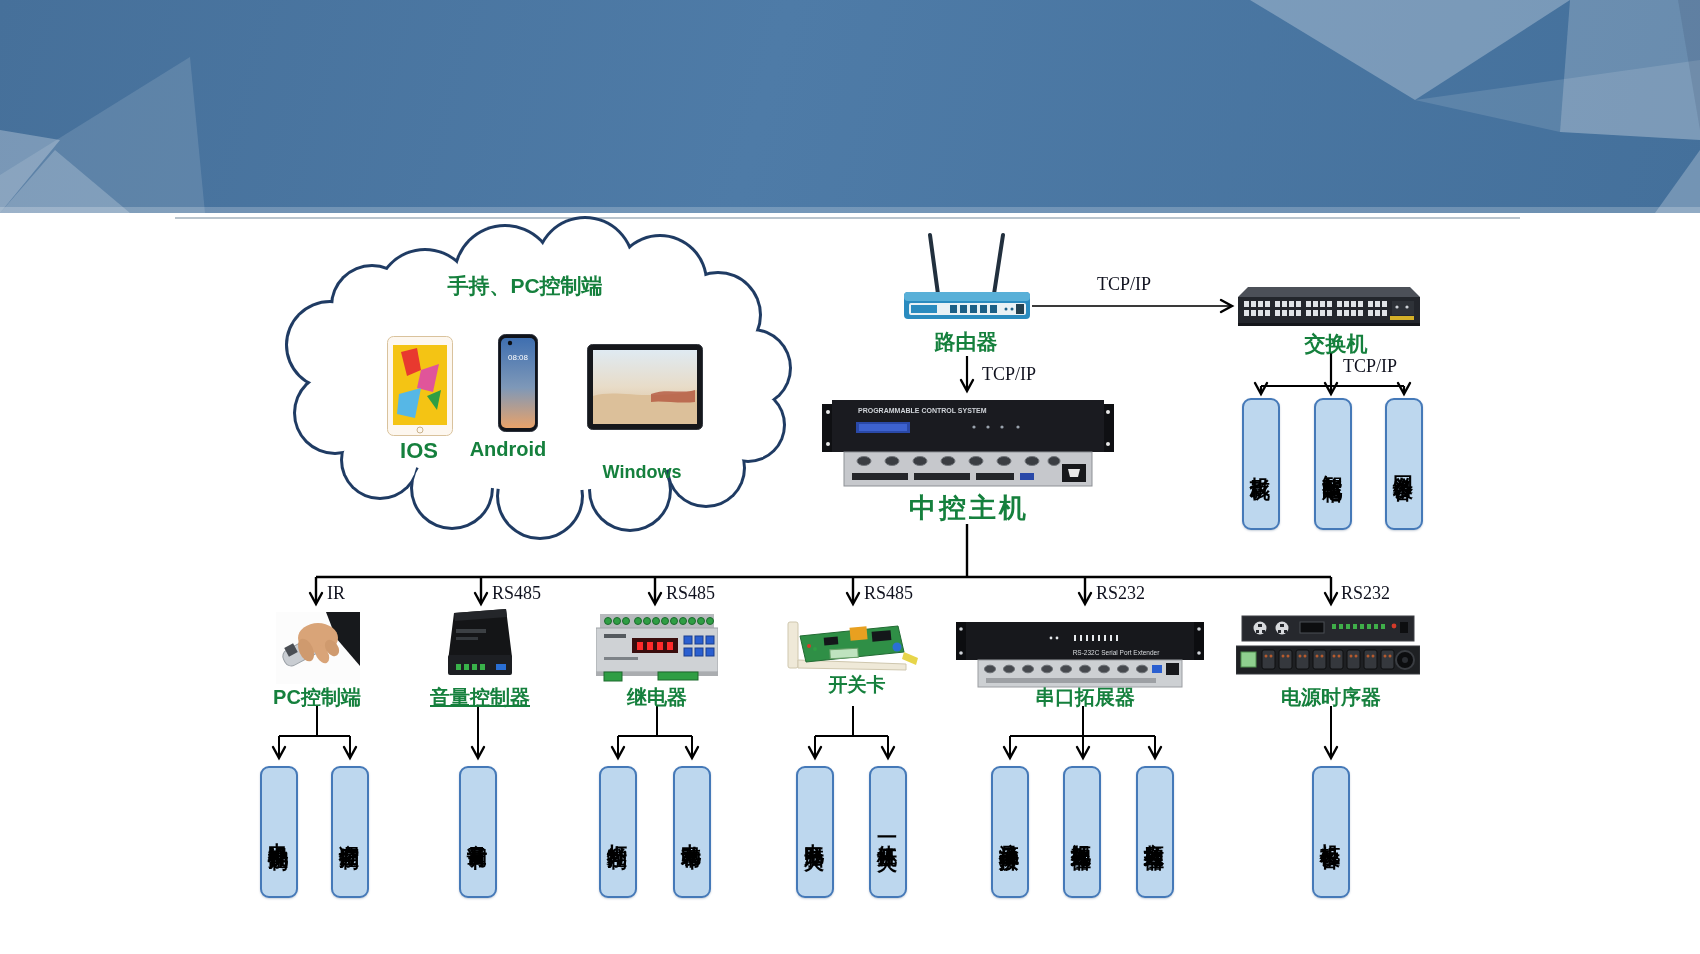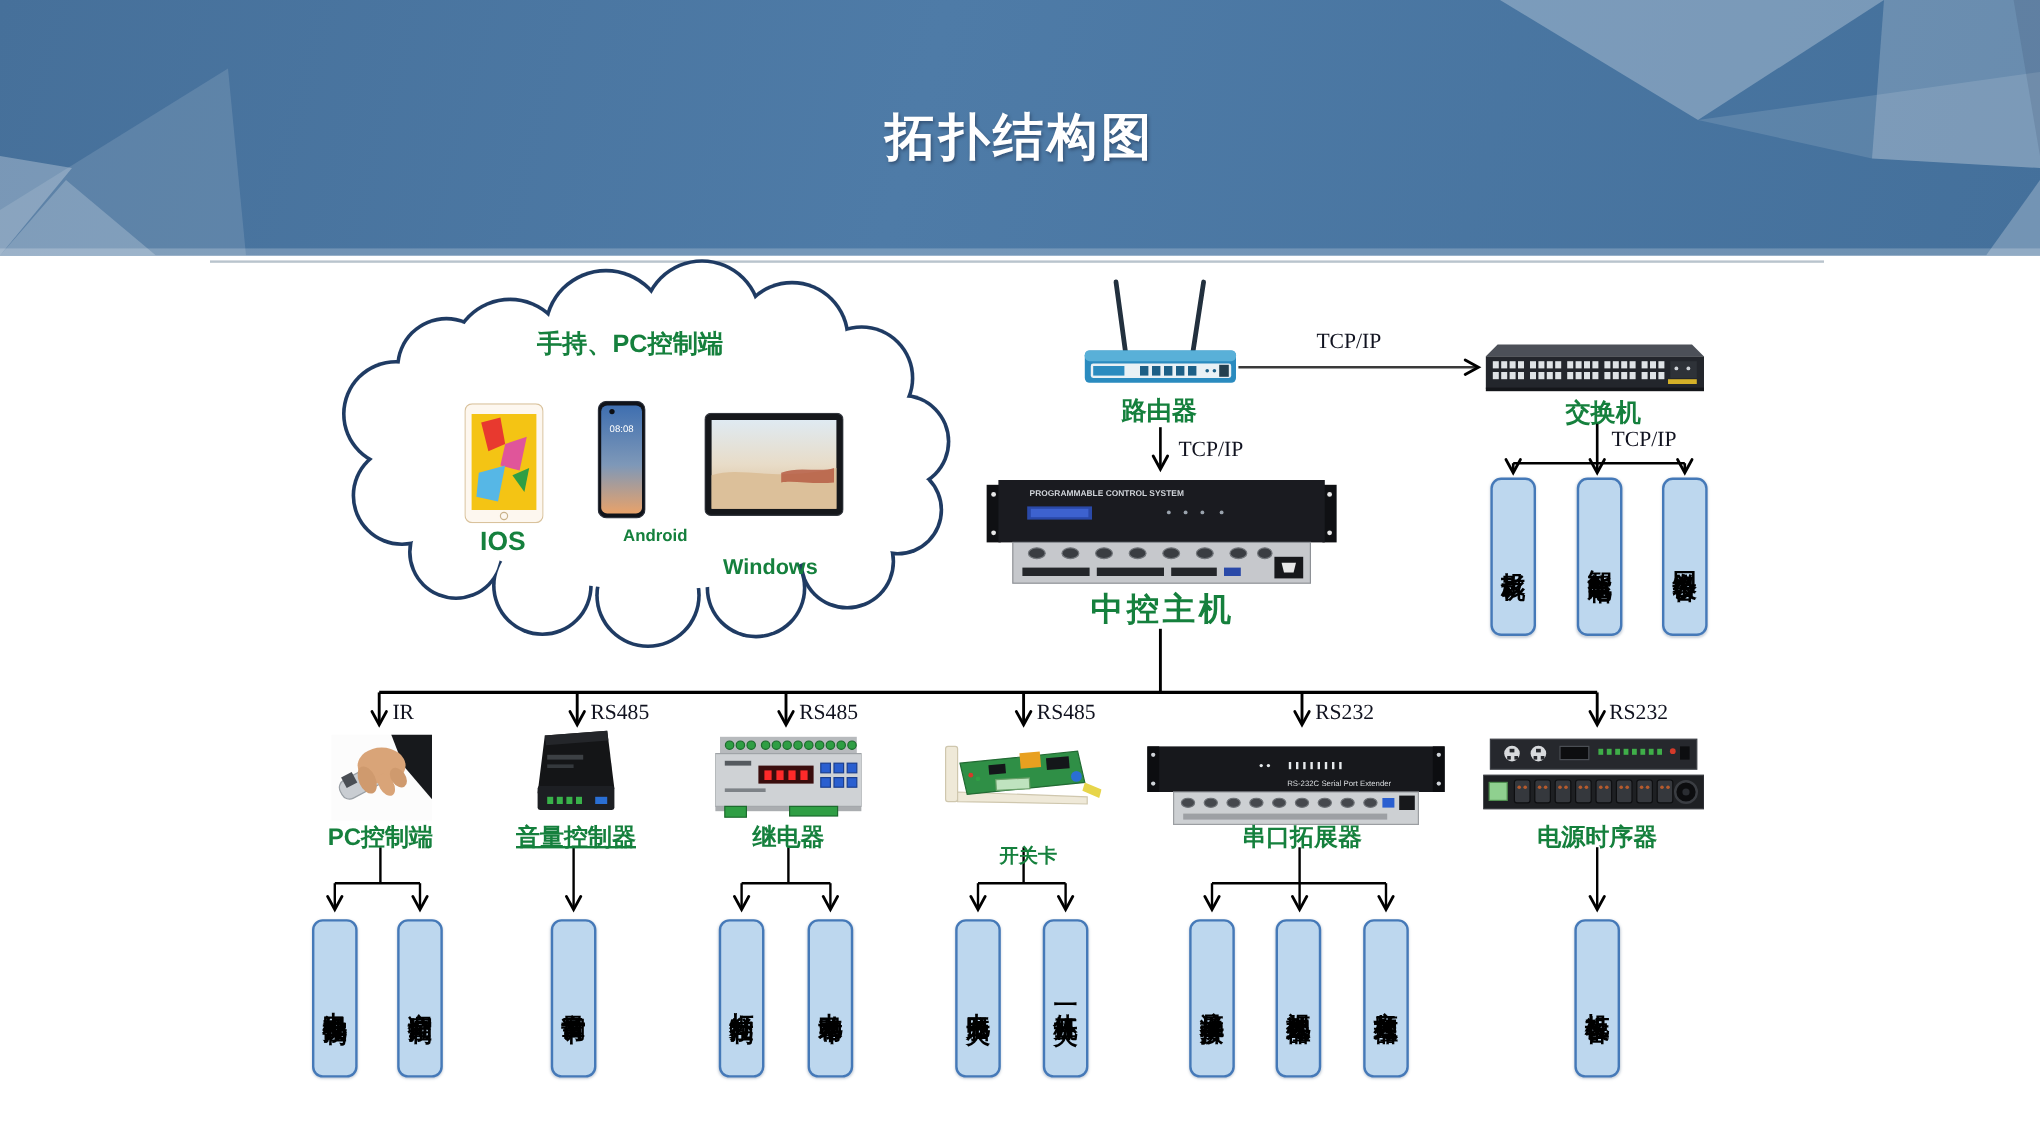--- a/index.html
+++ b/index.html
@@ -46,21 +46,20 @@
     <polygon points="0,175 190,57 205,213 0,213" fill="rgba(255,255,255,0.12)"></polygon>
     <polygon points="55,150 0,213 130,213" fill="rgba(255,255,255,0.22)"></polygon>
     <polygon points="0,130 60,140 0,213" fill="rgba(255,255,255,0.28)"></polygon>
     <polygon points="1250,0 1570,0 1415,100" fill="rgba(255,255,255,0.28)"></polygon>
     <polygon points="1570,0 1700,0 1700,140 1560,132" fill="rgba(255,255,255,0.20)"></polygon>
     <polygon points="1415,100 1560,132 1700,140 1700,60" fill="rgba(255,255,255,0.12)"></polygon>
     <polygon points="1655,213 1700,150 1700,213" fill="rgba(255,255,255,0.25)"></polygon>
     <polygon points="1678,0 1700,0 1700,130" fill="rgba(10,20,50,0.10)"></polygon>
     <rect x="0" y="207" width="1700" height="6" fill="rgba(255,255,255,0.22)"></rect>
   </svg>
-  <div class="page-title">拓扑结构图</div>
 </div>
 <div class="separator"></div>
 
 <svg class="overlay" viewBox="0 0 1700 954">
   <defs>
     <marker id="arr" markerUnits="userSpaceOnUse" markerWidth="16" markerHeight="16" refX="12" refY="8" orient="auto">
       <path d="M2,2 L13,8 L2,14" fill="none" stroke="#000" stroke-width="2.4" stroke-linecap="round"></path>
     </marker>
   </defs>
 
@@ -175,21 +174,21 @@
     <stop offset="0" stop-color="#dfeaf2"></stop>
         <stop offset="0.5" stop-color="#e8dcc8"></stop>
         <stop offset="1" stop-color="#d8b68c"></stop>
   </linearGradient>
     </defs>
   <rect x="6" y="6" width="104" height="74" fill="url(#sf)"></rect>
   <path d="M6,52 C30,44 60,58 110,46 L110,80 L6,80 Z" fill="#dcc09a"></path>
   <path d="M64,50 C78,44 96,50 108,46 L108,58 C92,60 74,56 64,58 Z" fill="#b4563e" opacity="0.8"></path>
 </svg>
 <div class="lbl" style="left:379px;top:438px;width:80px;font-size:22px;">IOS</div>
-<div class="lbl" style="left:506px;top:438px;width:80px;font-size:14px;">Android</div>
+<div class="lbl" style="left:468px;top:438px;width:80px;font-size:20px;">Android</div>
 <div class="lbl" style="left:602px;top:438px;width:80px;font-size:18px;margin-top:24px;">Windows</div>
 
 <svg class="devsvg" style="left:902px;top:232px;" width="130" height="94" viewBox="0 0 130 94">
   <line x1="36" y1="62" x2="28" y2="3" stroke="#22303e" stroke-width="4" stroke-linecap="round"></line>
   <line x1="92" y1="62" x2="101" y2="3" stroke="#22303e" stroke-width="4" stroke-linecap="round"></line>
   <rect x="2" y="60" width="126" height="27" rx="4" fill="#2a8bbf"></rect>
   <rect x="2" y="60" width="126" height="9" rx="4" fill="#59b0d8"></rect>
   <rect x="7" y="71" width="117" height="12" rx="2" fill="#e9f1f5"></rect>
   <rect x="9" y="73" width="26" height="8" fill="#2a8bbf"></rect>
   <g fill="#1c5f86">
@@ -457,21 +456,21 @@
       <circle cx="149" cy="42" r="1.5"></circle>
       <circle cx="154" cy="42" r="1.5"></circle>
   </g>
   <circle cx="169" cy="46" r="9" fill="#0c0d0f" stroke="#3a3d42" stroke-width="2"></circle>
   <circle cx="169" cy="46" r="3" fill="#2a2d32"></circle>
 </svg>
 
 <div class="lbl" style="left:257px;top:684px;width:120px;font-size:20px;">PC控制端</div>
 <div class="lbl" style="left:410px;top:684px;width:140px;font-size:20px;text-decoration:underline;">音量控制器</div>
 <div class="lbl" style="left:597px;top:684px;width:120px;font-size:20px;">继电器</div>
-<div class="lbl" style="left:797px;top:703px;width:120px;font-size:16px;">开关卡</div>
+<div class="lbl" style="left:797px;top:672px;width:120px;font-size:19px;">开关卡</div>
 <div class="lbl" style="left:1015px;top:684px;width:140px;font-size:20px;">串口拓展器</div>
 <div class="lbl" style="left:1261px;top:684px;width:140px;font-size:20px;">电源时序器</div>
 
 <div class="vbox" style="left:260px;top:766px;">电视机控制</div>
 <div class="vbox" style="left:331px;top:766px;">空调控制</div>
 <div class="vbox" style="left:459px;top:766px;">音量调节</div>
 <div class="vbox" style="left:599px;top:766px;">灯光控制</div>
 <div class="vbox" style="left:673px;top:766px;">电动幕布</div>
 <div class="vbox" style="left:796px;top:766px;">电脑开关</div>
 <div class="vbox" style="left:869px;top:766px;">一体机开关</div>

